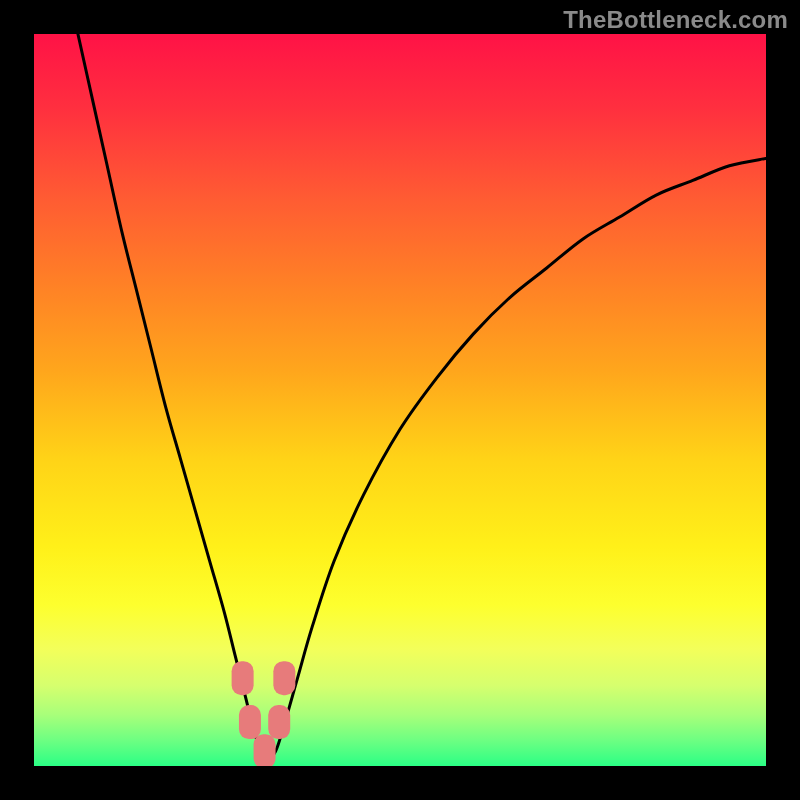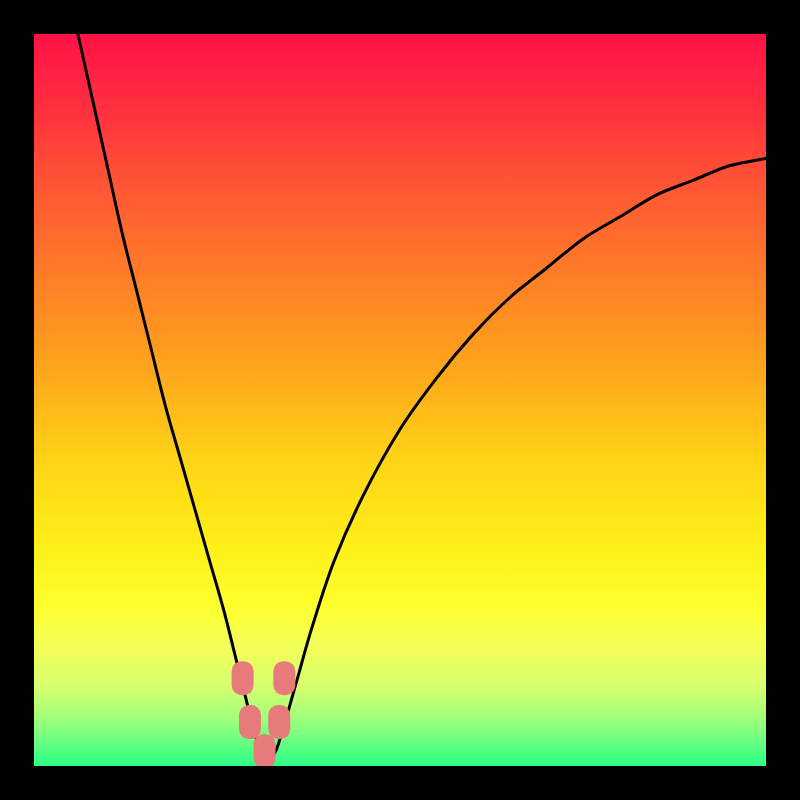--- a/index.html
+++ b/index.html
@@ -65,13 +65,14 @@
       <path id="curve" fill="none" d="M 43.92 0 C 46.36 10.979999999999999 53.68 43.92 58.56 65.88 C 63.440000000000005 87.83999999999999 68.32000000000001 109.8 73.2 131.76 C 78.08 153.72 82.96000000000001 176.89999999999998 87.84 197.64 C 92.72 218.38 97.60000000000001 236.67999999999998 102.48 256.2 C 107.36 275.72 112.24000000000001 295.24000000000007 117.12 314.76000000000005 C 122 334.28000000000003 126.88 355.02 131.76 373.32 C 136.64 391.62 141.52 407.48 146.4 424.56 C 151.28 441.64 156.16 458.72 161.04 475.8 C 165.92 492.88 170.8 509.96 175.68 527.04 C 180.56 544.12 186.04999999999998 562.42 190.32 578.28 C 194.59 594.14 197.64000000000001 607.5600000000001 201.3 622.2 C 204.96 636.84 209.22999999999996 653.9200000000001 212.27999999999997 666.12 C 215.32999999999998 678.3199999999999 217.16 686.86 219.6 695.4 C 222.04 703.9399999999999 224.48 712.48 226.92 717.36 C 229.35999999999999 722.24 231.8 724.68 234.24 724.68 C 236.68 724.68 239.12 722.24 241.56 717.36 C 244 712.48 245.22000000000003 707.6 248.88000000000002 695.4 C 252.54000000000002 683.1999999999999 258.64 661.24 263.52 644.16 C 268.4 627.0799999999999 272.06 612.4399999999999 278.16 592.92 C 284.26000000000005 573.4 291.58 549 300.12 527.04 C 308.66 505.08 318.42 483.12 329.40000000000003 461.16 C 340.38000000000005 439.20000000000005 353.8 414.79999999999995 366 395.28 C 378.2 375.76 390.40000000000003 359.9 402.6 344.03999999999996 C 414.8 328.17999999999995 427 313.54 439.2 300.12 C 451.4 286.7 463.6 274.5 475.8 263.52 C 488 252.53999999999996 500.2 243.99999999999994 512.4 234.23999999999995 C 524.6 224.47999999999996 536.8 213.50000000000003 549 204.96000000000004 C 561.2 196.42000000000004 573.4000000000001 190.32000000000002 585.6 183 C 597.8 175.67999999999998 609.9999999999999 167.13999999999996 622.1999999999999 161.03999999999996 C 634.4 154.93999999999997 646.6 151.27999999999997 658.8000000000001 146.39999999999998 C 671.0000000000001 141.51999999999998 683.2 135.42 695.4 131.76 C 707.5999999999999 128.1 725.9 125.66000000000004 732 124.44000000000005" stroke="#000000" stroke-width="3" stroke-linecap="round" stroke-linejoin="round"></path>
       <g id="markers">
           <rect x="197.61999999999998" y="627.16" width="22" height="34" rx="10" ry="10" fill="#e77b7b"></rect>
           <rect x="204.94" y="671.08" width="22" height="34" rx="10" ry="10" fill="#e77b7b"></rect>
           <rect x="219.58" y="700.36" width="22" height="34" rx="10" ry="10" fill="#e77b7b"></rect>
           <rect x="234.22000000000003" y="671.08" width="22" height="34" rx="10" ry="10" fill="#e77b7b"></rect>
           <rect x="239.34400000000002" y="627.16" width="22" height="34" rx="10" ry="10" fill="#e77b7b"></rect>
         </g>
     </svg>
   </div>
+  <div class="watermark">TheBottleneck.com</div>
 </div>
 
 </body></html>

